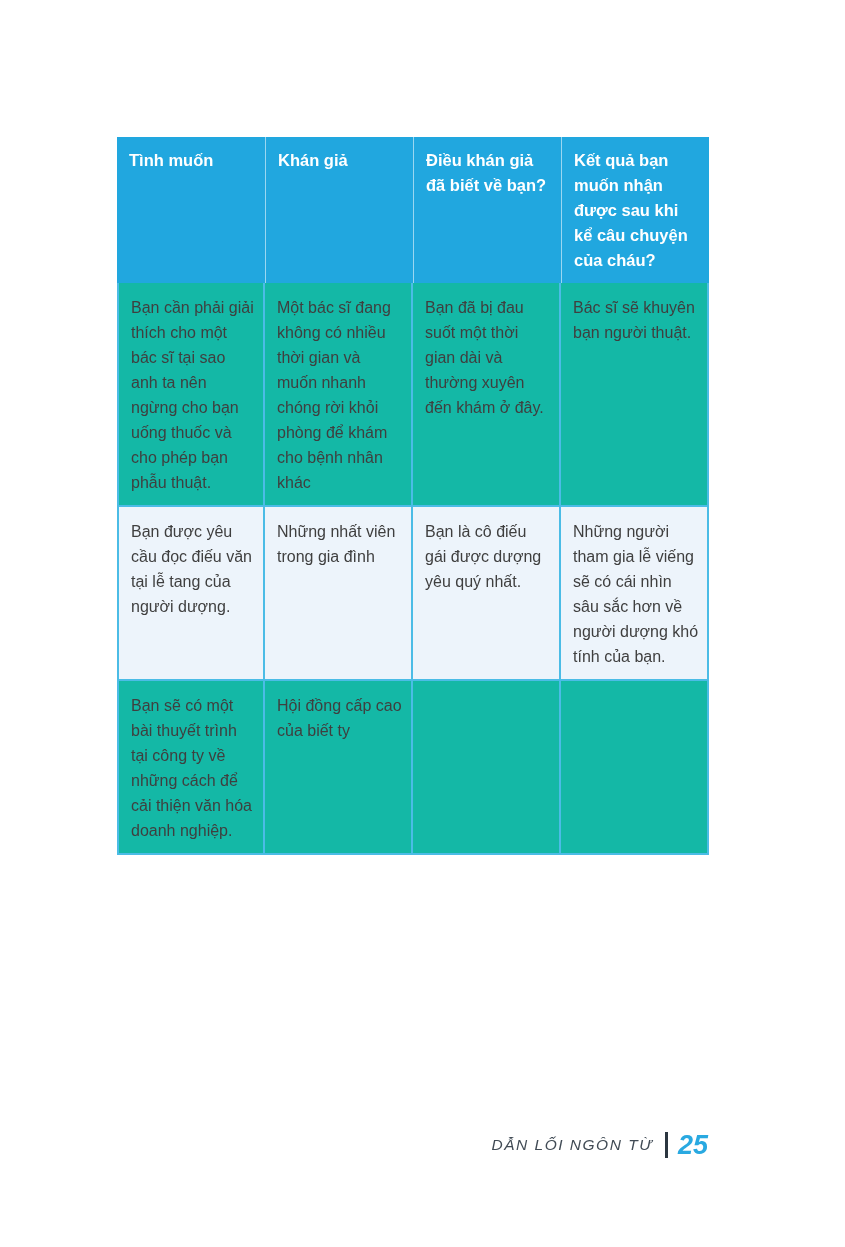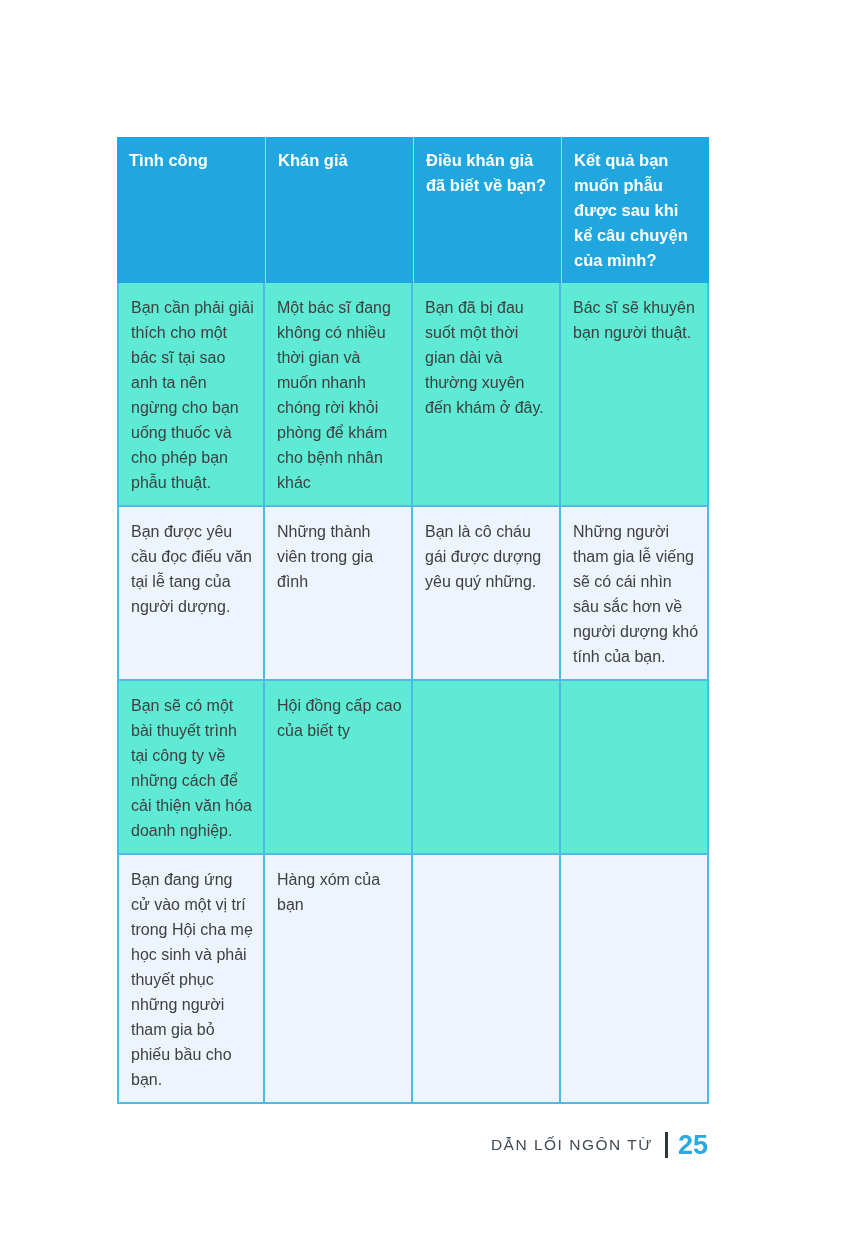--- a/index.html
+++ b/index.html
@@ -53,38 +53,39 @@
   }
   table.doc-table th + th { border-left: 1px solid rgba(255,255,255,0.55); margin-left: 10px; }
 
   table.doc-table td {
     font-size: 16px;
     line-height: 25px;
     vertical-align: top;
     padding: 12px 8px 10px 12px;
     border-right: 2px solid var(--border);
     border-bottom: 2px solid var(--border);
-    background: #5eead4;
+    background: #14b8a6;
   }
   table.doc-table td:first-child { border-left: 2px solid var(--border); }
   table.doc-table tr.alt td { background: var(--row_alt_bg); }
 
   tr.r0 td { height: 210px; }
   tr.r1 td { height: 165px; }
   tr.r2 td { height: 166px; margin-top: 18px; }
   tr.r3 td { height: 239px; }
 
   
   .footer {
     position: absolute;
     top: 1128px;
     right: 137px;
     display: flex;
     align-items: center;
     height: 34px;
+    font-style: italic;
   }
   .footer-title {
     color: var(--footer_text);
     font-size: 15.5px;
     letter-spacing: 1.5px;
     font-weight: normal;
     white-space: nowrap;
   }
   .footer-separator {
     display: inline-block;
@@ -107,48 +108,42 @@
   <div class="doc-table-wrap">
     <table class="doc-table">
       <colgroup>
           <col>
           <col>
           <col>
           <col>
         </colgroup>
       <thead>
         <tr>
-          <th>Tình công</th>
+          <th>Tình muốn</th>
           <th>Khán giả</th>
           <th>Điều khán giả đã biết về bạn?</th>
-          <th>Kết quả bạn muốn phẫu được sau khi kể câu chuyện của mình?</th>
+          <th>Kết quả bạn muốn nhận được sau khi kể câu chuyện của cháu?</th>
         </tr>
       </thead>
       <tbody>
         <tr class="r0">
           <td>Bạn cần phải giải thích cho một bác sĩ tại sao anh ta nên ngừng cho bạn uống thuốc và cho phép bạn phẫu thuật.</td>
           <td>Một bác sĩ đang không có nhiều thời gian và muốn nhanh chóng rời khỏi phòng để khám cho bệnh nhân khác</td>
           <td>Bạn đã bị đau suốt một thời gian dài và thường xuyên đến khám ở đây.</td>
           <td>Bác sĩ sẽ khuyên bạn người thuật.</td>
         </tr>
         <tr class="r1 alt">
           <td>Bạn được yêu cầu đọc điếu văn tại lễ tang của người dượng.</td>
-          <td>Những thành viên trong gia đình</td>
-          <td>Bạn là cô cháu gái được dượng yêu quý những.</td>
+          <td>Những nhất viên trong gia đình</td>
+          <td>Bạn là cô điếu gái được dượng yêu quý nhất.</td>
           <td>Những người tham gia lễ viếng sẽ có cái nhìn sâu sắc hơn về người dượng khó tính của bạn.</td>
         </tr>
         <tr class="r2">
           <td>Bạn sẽ có một bài thuyết trình tại công ty về những cách để cải thiện văn hóa doanh nghiệp.</td>
           <td>Hội đồng cấp cao của biết ty</td>
-          <td></td>
-          <td></td>
-        </tr>
-        <tr class="r3 alt">
-          <td>Bạn đang ứng cử vào một vị trí trong Hội cha mẹ học sinh và phải thuyết phục những người tham gia bỏ phiếu bầu cho bạn.</td>
-          <td>Hàng xóm của bạn</td>
           <td></td>
           <td></td>
         </tr>
       </tbody>
     </table>
   </div>
 
   <div class="footer">
     <span class="footer-title">DẪN LỐI NGÔN TỪ</span>
     <span class="footer-separator"></span>

